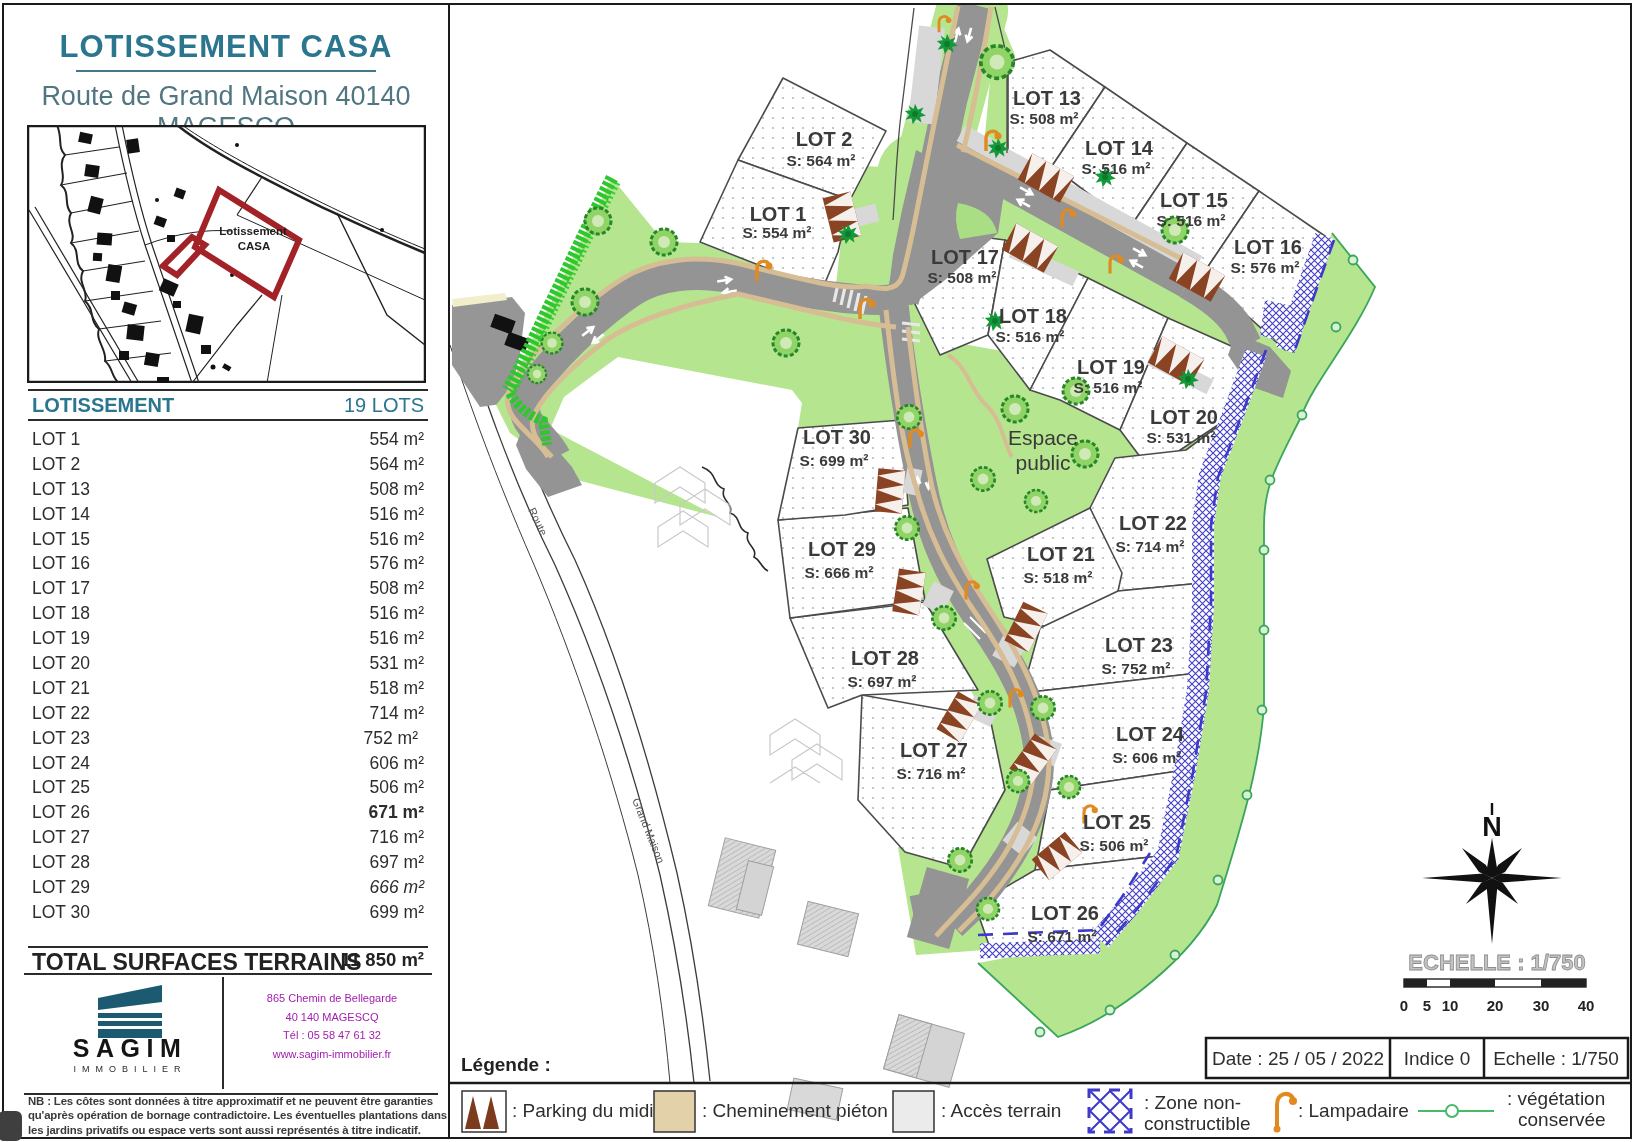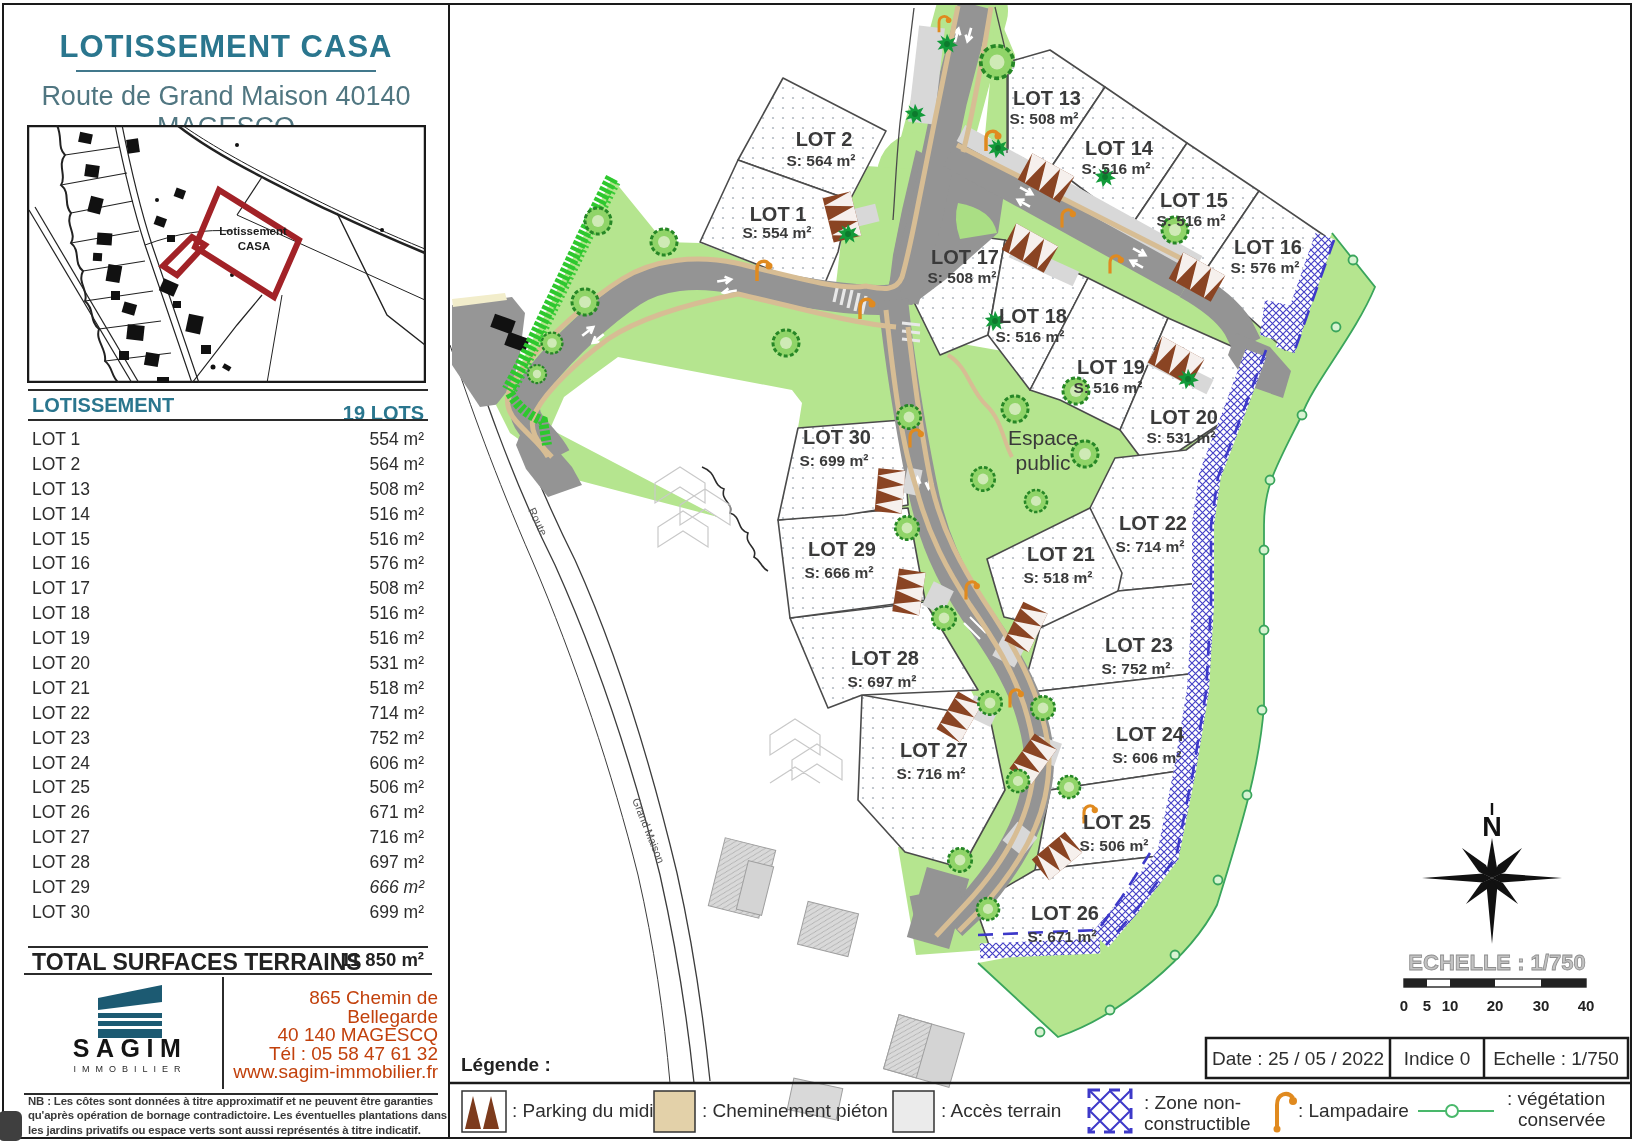--- a/index.html
+++ b/index.html
@@ -90,41 +90,41 @@
         <path d="M165,112 L178,120 L150,150 L136,141 Z"></path>
       </g>
 
       <text x="226" y="110" font-size="11.5" font-weight="bold" fill="#1c1c1c" text-anchor="middle">Lotissement</text>
       <text x="227" y="125" font-size="11.5" font-weight="bold" fill="#1c1c1c" text-anchor="middle">CASA</text>
     </svg>
 
     <div class="abs" style="left:24px;top:384px;width:400px;height:2px;background:#2b2b2b;"></div>
 
     <div class="abs" style="left:28px;top:389px;font-size:20px;font-weight:bold;color:#2a768e;">LOTISSEMENT</div>
-    <div class="abs" style="right:24px;top:389px;font-size:20px;font-weight:bold;color:#2a768e;margin-top:8px;">19 LOTS</div>
+    <div class="abs" style="right:24px;top:389px;font-size:20px;font-weight:normal;color:#2a768e;">19 LOTS</div>
 
     <div class="abs" style="left:24px;top:414px;width:400px;height:2px;background:#2b2b2b;"></div>
 
     <div id="lots" class="abs" style="left:28px;top:424px;width:392px;font-size:17.5px;color:#2d2d2d;">
         <div style="position:relative;height:24.9px;"><span>LOT 1</span><span style="position:absolute;right:0;">554 m²</span></div>
         <div style="position:relative;height:24.9px;"><span>LOT 2</span><span style="position:absolute;right:0;">564 m²</span></div>
         <div style="position:relative;height:24.9px;"><span>LOT 13</span><span style="position:absolute;right:0;">508 m²</span></div>
         <div style="position:relative;height:24.9px;"><span>LOT 14</span><span style="position:absolute;right:0;">516 m²</span></div>
         <div style="position:relative;height:24.9px;"><span>LOT 15</span><span style="position:absolute;right:0;">516 m²</span></div>
         <div style="position:relative;height:24.9px;"><span>LOT 16</span><span style="position:absolute;right:0;">576 m²</span></div>
         <div style="position:relative;height:24.9px;"><span>LOT 17</span><span style="position:absolute;right:0;">508 m²</span></div>
         <div style="position:relative;height:24.9px;"><span>LOT 18</span><span style="position:absolute;right:0;">516 m²</span></div>
         <div style="position:relative;height:24.9px;"><span>LOT 19</span><span style="position:absolute;right:0;">516 m²</span></div>
         <div style="position:relative;height:24.9px;"><span>LOT 20</span><span style="position:absolute;right:0;">531 m²</span></div>
         <div style="position:relative;height:24.9px;"><span>LOT 21</span><span style="position:absolute;right:0;">518 m²</span></div>
         <div style="position:relative;height:24.9px;"><span>LOT 22</span><span style="position:absolute;right:0;">714 m²</span></div>
-        <div style="position:relative;height:24.9px;"><span>LOT 23</span><span style="position:absolute;right:0;">752 m²</span></div>
+        <div style="position:relative;height:24.9px;"><span>LOT 23</span><span style="position:absolute;right:6px;">752 m²</span></div>
         <div style="position:relative;height:24.9px;"><span>LOT 24</span><span style="position:absolute;right:0;">606 m²</span></div>
         <div style="position:relative;height:24.9px;"><span>LOT 25</span><span style="position:absolute;right:0;margin-left:32px;">506 m²</span></div>
-        <div style="position:relative;height:24.9px;"><span>LOT 26</span><span style="position:absolute;right:0;">671 m²</span></div>
+        <div style="position:relative;height:24.9px;"><span>LOT 26</span><span style="position:absolute;right:0;font-weight:bold;">671 m²</span></div>
         <div style="position:relative;height:24.9px;"><span>LOT 27</span><span style="position:absolute;right:0;">716 m²</span></div>
         <div style="position:relative;height:24.9px;"><span>LOT 28</span><span style="position:absolute;right:0;">697 m²</span></div>
         <div style="position:relative;height:24.9px;"><span>LOT 29</span><span style="position:absolute;right:0;font-style:italic;">666 m²</span></div>
         <div style="position:relative;height:24.9px;"><span>LOT 30</span><span style="position:absolute;right:0;">699 m²</span></div>
       </div>
 
     <div class="abs" style="left:24px;top:941px;width:400px;height:2px;background:#2b2b2b;"></div>
     <div class="abs" style="left:28px;top:944px;font-size:23px;font-weight:bold;color:#222;">TOTAL SURFACES TERRAINS</div>
     <div class="abs" style="right:24px;top:944px;font-size:18.5px;font-weight:bold;color:#222;">11 850 m²</div>
 
@@ -136,21 +136,21 @@
         <rect x="34" y="33" width="64" height="5"></rect>
         <rect x="34" y="41" width="64" height="5"></rect>
         <rect x="34" y="49" width="64" height="9"></rect>
       </g>
       <text x="66" y="77" font-size="25" font-weight="bold" fill="#141414" text-anchor="middle" letter-spacing="6.5">SAGIM</text>
       <text x="66" y="92" font-size="9" fill="#2b2b2b" text-anchor="middle" letter-spacing="6">IMMOBILIER</text>
     </svg>
 
     <div class="abs" style="left:218px;top:972px;width:2px;height:112px;background:#2b2b2b;"></div>
 
-    <div class="abs" style="left:222px;top:984px;width:212px;text-align:right;font-size:19px;color:#c2410c;line-height:18.6px;">
+    <div class="abs" style="left:222px;top:984px;width:212px;text-align:center;font-size:11px;color:#a21caf;line-height:18.6px;">
       865 Chemin de Bellegarde<br>40 140 MAGESCQ<br>Tél : 05 58 47 61 32<br>www.sagim-immobilier.fr
     </div>
 
     <div class="abs" style="left:20px;top:1088px;width:414px;height:2px;background:#2b2b2b;"></div>
 
     <div class="abs" style="left:24px;top:1089px;width:424px;font-size:11.4px;font-weight:bold;color:#3a3a3a;line-height:14.4px;letter-spacing:-0.15px;white-space:nowrap;">NB : Les côtes sont données à titre approximatif et ne peuvent être garanties<br>qu'après opération de bornage contradictoire. Les éventuelles plantations dans<br>les jardins privatifs ou espace verts sont aussi représentés à titre indicatif.</div>
 
     <div class="abs" style="left:-6px;top:1106px;width:24px;height:30px;background:#3f3f3f;border-radius:6px;"></div>
   </div>
 

